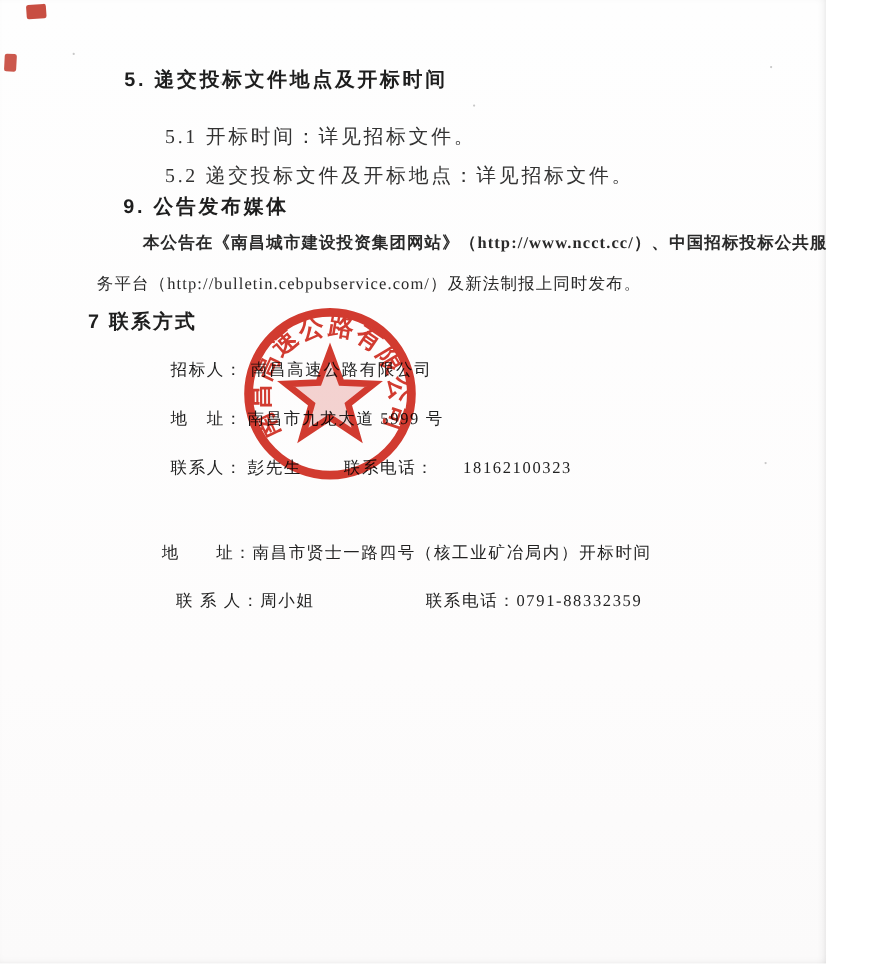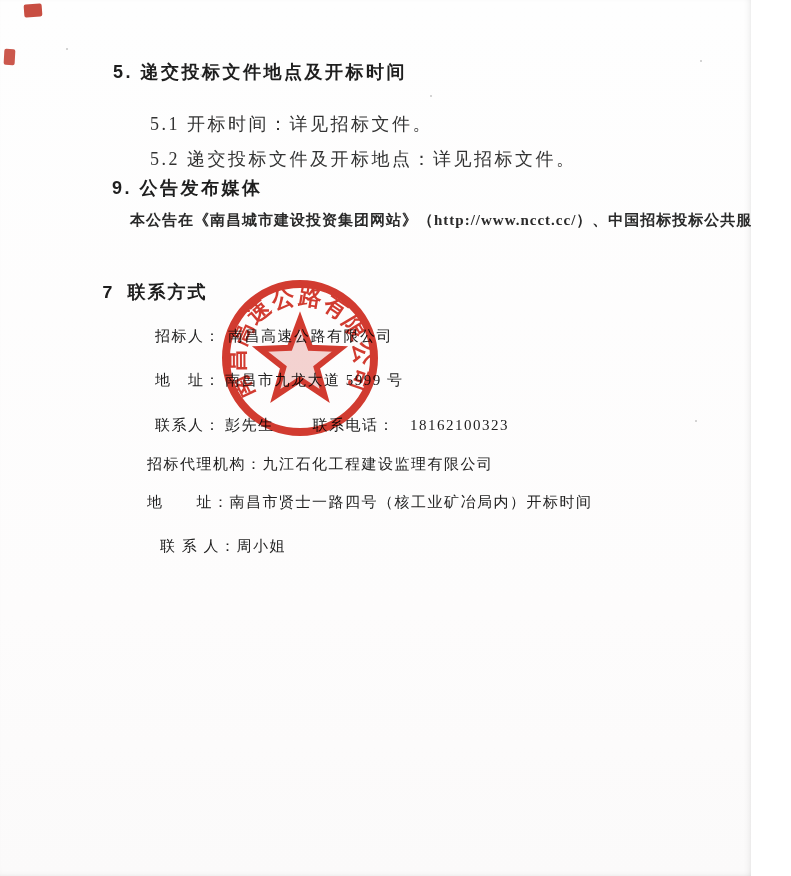--- a/index.html
+++ b/index.html
@@ -54,45 +54,46 @@
   <div class="speck" style="left:700px;top:60px;"></div>
   <div class="speck" style="left:757px;top:207px;"></div>
   <div class="speck" style="left:695px;top:420px;"></div>
 
   <div class="line h" style="left:113px;top:60px;">5. 递交投标文件地点及开标时间</div>
   <div class="line sub-item" style="left:150px;top:112px;">5.1 开标时间：详见招标文件。</div>
   <div class="line sub-item" style="left:150px;top:147px;">5.2 递交投标文件及开标地点：详见招标文件。</div>
 
   <div class="line h" style="left:112px;top:176px;">9. 公告发布媒体</div>
   <div class="line body-txt" style="left:130px;top:211px;font-weight:bold;">本公告在《南昌城市建设投资集团网站》（http://www.ncct.cc/）、中国招标投标公共服</div>
+  <div class="line body-txt" style="left:88px;top:249px;">务平台（http://bulletin.cebpubservice.com/）及新法制报上同时发布。</div>
 
-  <div class="line h" style="left:102px;top:280px;letter-spacing:2px;font-family:Liberation Mono, monospace;">7 联系方式</div>
+  <div class="line h" style="left:80px;top:280px;letter-spacing:2px;">7 联系方式</div>
 
   <div class="line contact" style="left:155px;top:327px;">
     <span>招标人：</span><span class="val">南昌高速公路有限公司</span>
   </div>
 
   <div class="line contact" style="left:155px;top:371px;">
     <span>地　址：</span><span class="val2">南昌市九龙大道 5999 号</span>
   </div>
 
   <div class="line contact" style="left:155px;top:416px;">
-    <span>联系人：</span><span style="margin-left:4px;">彭先生</span><span style="margin-left:38px;">联系电话：</span><span style="margin-left:15px;">18162100323</span>
+    <span>联系人：</span><span style="margin-left:4px;">彭先生</span><span style="margin-left:38px;">联系电话：</span><span style="margin-left:26px;">18162100323</span>
   </div>
 
-  <div class="line contact" style="left:147px;top:455px;">
-    <span>招标代理机构：</span><span>九江石化工程建设监理有限公司</span>
-  </div>
 
   <div class="line contact" style="left:147px;top:493px;">
     <span>地　　址：</span><span>南昌市贤士一路四号（核工业矿冶局内）开标时间</span>
   </div>
 
   <div class="line contact" style="left:160px;top:537px;">
     <span>联 系 人：</span><span>周小姐</span>
+  </div>
+  <div class="line contact" style="left:387px;top:537px;">
+    <span>联系电话：</span><span>0791-88332359</span>
   </div>
 
   <svg class="seal" viewBox="0 0 164 168">
     <circle cx="82" cy="84" r="74" fill="none" stroke="#cf2a1e" stroke-width="8"></circle>
     <path d="M82 46 L92.3 73.8 L121.9 75 L98.6 93.4 L106.7 122 L82 105.5 L57.3 122 L65.4 93.4 L42.1 75 L71.7 73.8 Z" fill="rgba(207,42,30,0.22)" stroke="#cf2a1e" stroke-width="6" stroke-linejoin="miter"></path>
     <defs>
       <path id="sealTextPath" d="M 37.3 119.7 A 56 56 0 1 1 126.7 119.7" fill="none"></path>
     </defs>
     <text font-family="Liberation Sans, DejaVu Sans, sans-serif" font-size="23" font-weight="bold" fill="#cf2a1e">
       <textPath href="#sealTextPath" startOffset="0" textLength="242">南昌高速公路有限公司</textPath>

